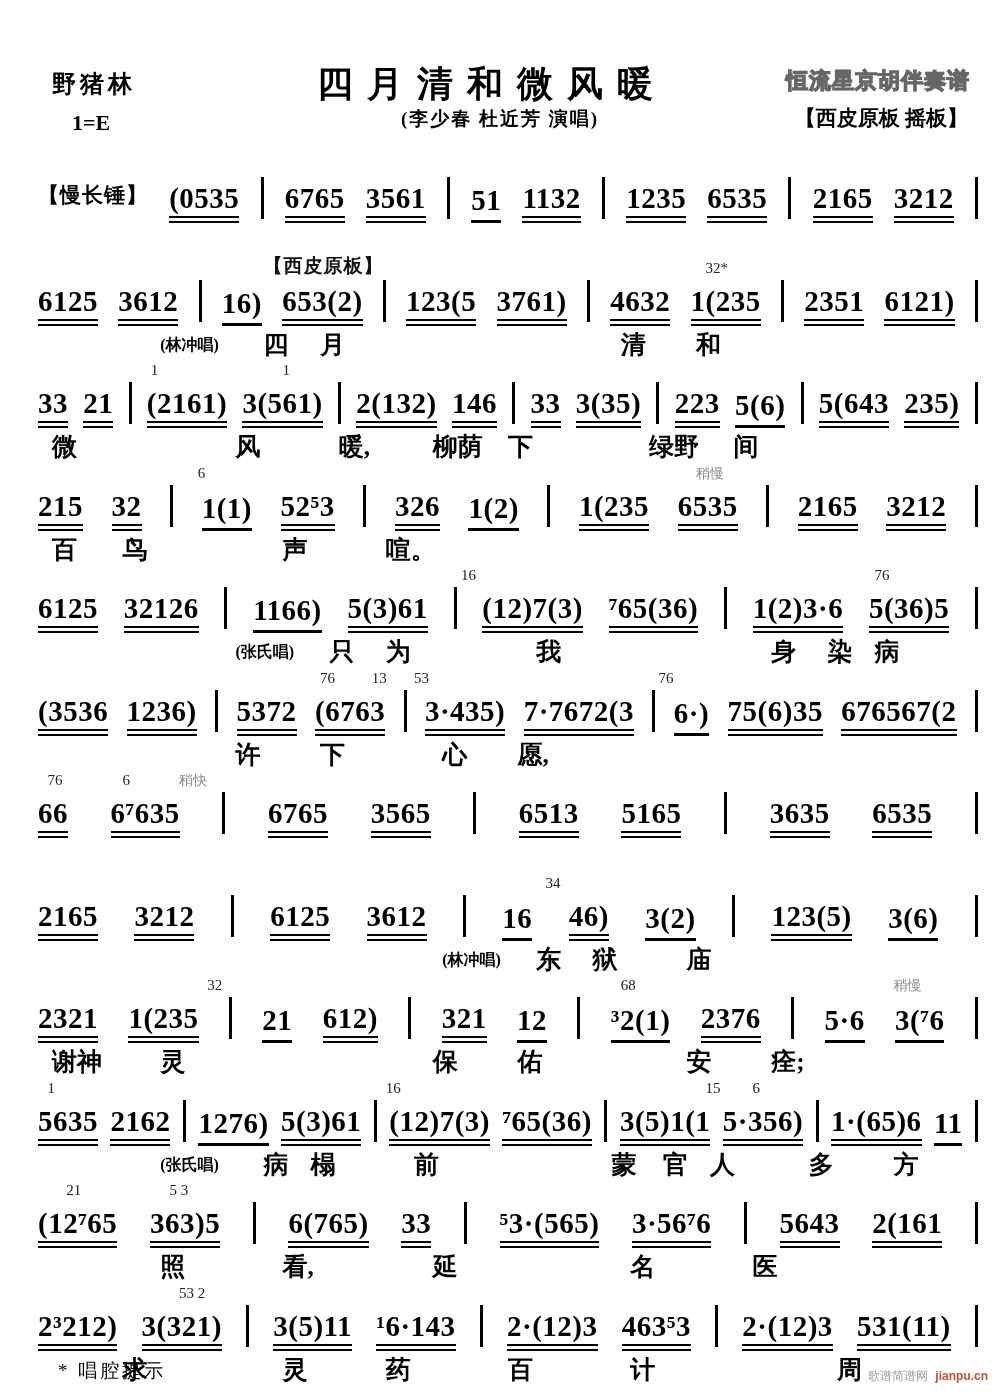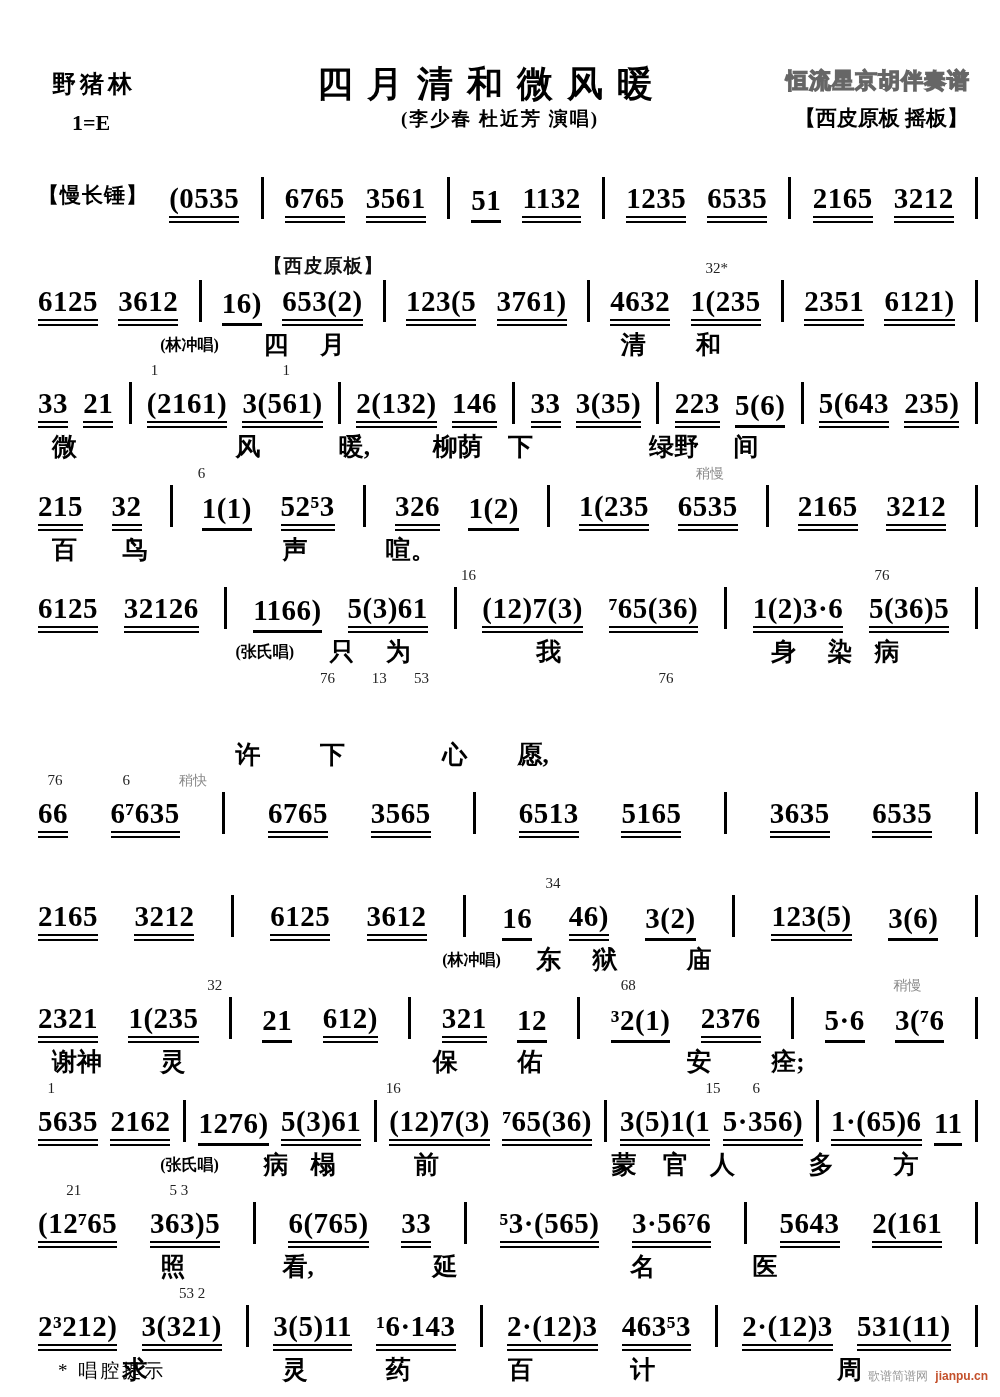--- a/index.html
+++ b/index.html
@@ -175,20 +175,35 @@
         <span class="lyric" style="left: 53%;">我</span>
         <span class="lyric" style="left: 78%;">身</span>
         <span class="lyric" style="left: 84%;">染</span>
         <span class="lyric" style="left: 89%;">病</span>
       </div>
       <div class="scoreline">
         <span class="ann num" style="left: 30%;">76</span>
         <span class="ann num" style="left: 35.5%;">13</span>
         <span class="ann num" style="left: 40%;">53</span>
         <span class="ann num" style="left: 66%;">76</span>
+        <div class="notes">
+          <span class="tok u2">(3536</span>
+          <span class="tok u2">1236)</span>
+          <span class="bar"></span>
+          <span class="tok u2">5372</span>
+          <span class="tok u2">(6763</span>
+          <span class="bar"></span>
+          <span class="tok u2">3·435)</span>
+          <span class="tok u2">7·7672(3</span>
+          <span class="bar"></span>
+          <span class="tok u1">6·)</span>
+          <span class="tok u2">75(6)35</span>
+          <span class="tok u2">676567(2</span>
+          <span class="bar"></span>
+        </div>
         <span class="lyric" style="left: 21%;">许</span>
         <span class="lyric" style="left: 30%;">下</span>
         <span class="lyric" style="left: 43%;">心</span>
         <span class="lyric" style="left: 51%;">愿,</span>
       </div>
       <div class="scoreline">
         <span class="ann num" style="left: 1%;">76</span>
         <span class="ann num" style="left: 9%;">6</span>
         <span class="ann tempo" style="left: 15%;">稍快</span>
         <div class="notes">

